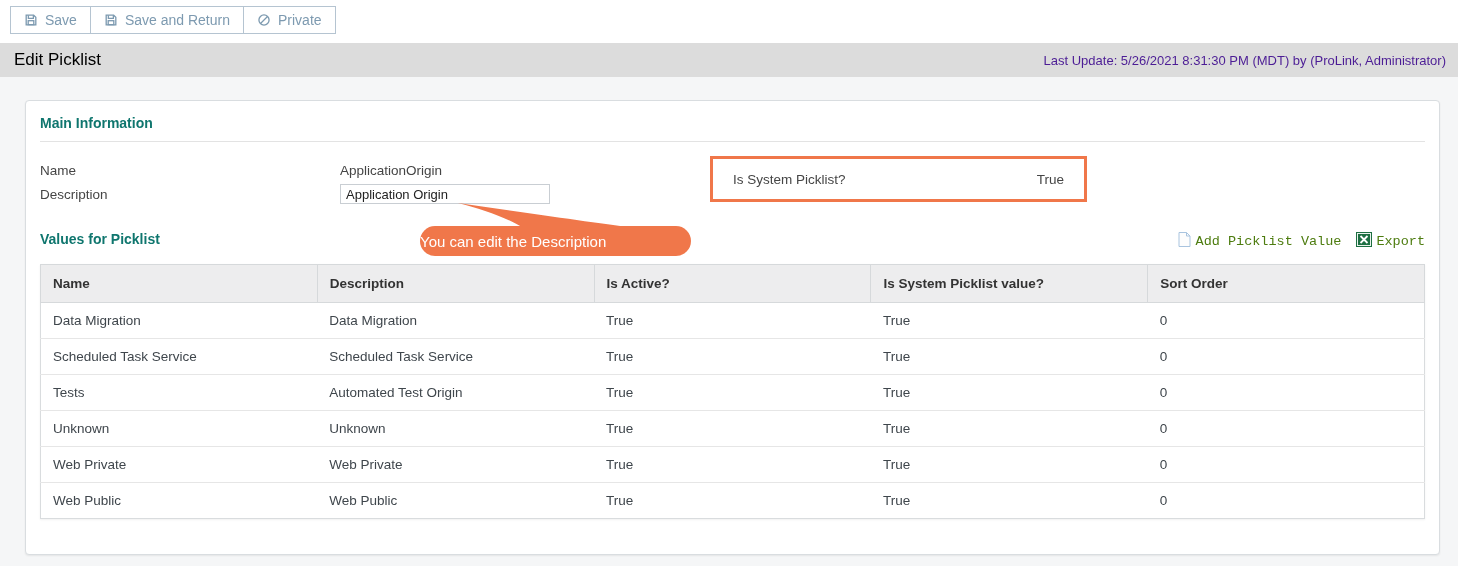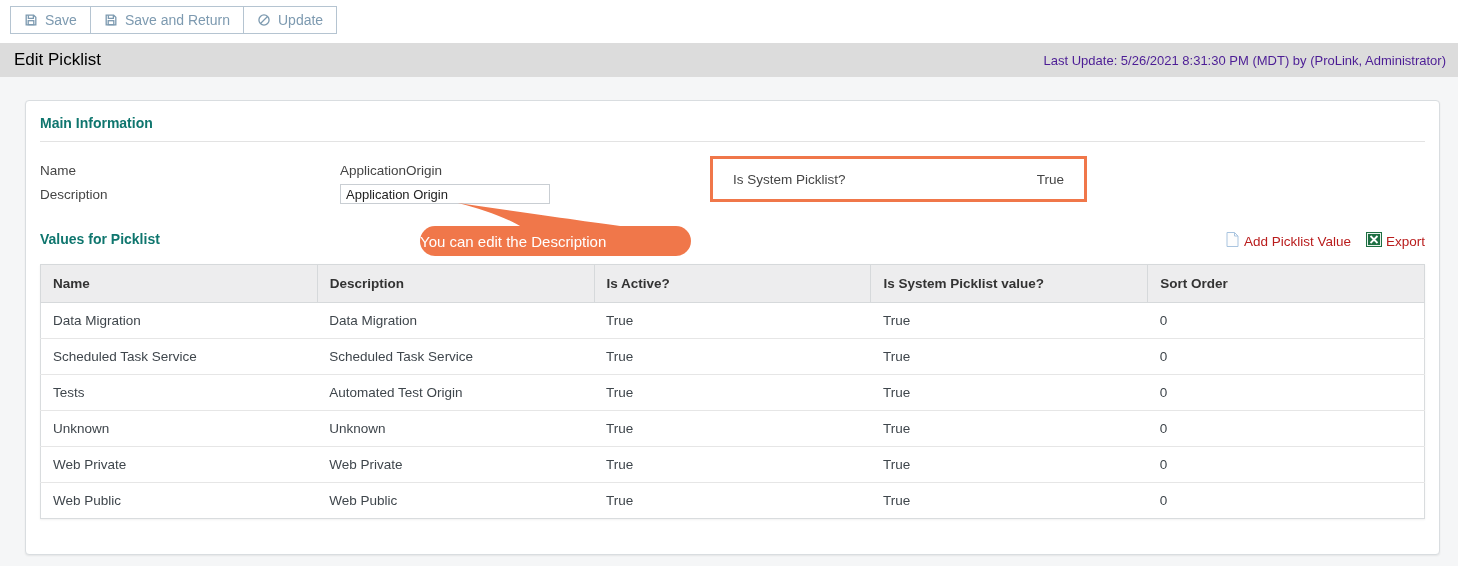--- a/index.html
+++ b/index.html
@@ -83,21 +83,21 @@
   .callout-tail { position: absolute; left: 404px; top: 95px; z-index: 4; }
 
   
   .values-row {
     margin-top: 24px; height: 22px;
     display: flex; align-items: center; justify-content: space-between;
   }
   .values-actions { display: flex; align-items: center; gap: 15px; }
   .action-link {
     display: flex; align-items: center; gap: 4px;
-    font-size: 13.5px; color: #b91c1c; cursor: pointer;
+    font-size: 13.5px; color: #4d7c0f; cursor: pointer; font-family: Liberation Mono, monospace;
   }
 
   
   .table-wrap { margin-top: 12px; box-shadow: 0 1px 2px rgba(0,0,0,0.06); }
   table.grid { width: 100%; border-collapse: collapse; border: 1px solid #d9dcde; }
   table.grid th {
     background: #ededee;
     border: 1px solid #d6d9db;
     font-size: 13.5px; font-weight: bold; color: #333;
     text-align: left; padding: 11px 12px;
@@ -135,21 +135,21 @@
       </span>
       <span>Save and Return</span>
     </button>
     <button class="btn">
       <span>
         <svg width="14" height="14" viewBox="0 0 16 16" fill="none" stroke="currentColor" stroke-width="1.5">
           <circle cx="8" cy="8" r="5.8"></circle>
           <line x1="4" y1="12" x2="12" y2="4"></line>
         </svg>
       </span>
-      <span>Update</span>
+      <span>Private</span>
     </button>
   </div>
 </div>
 
 <div class="title-bar">
   <div class="page-title">Edit Picklist</div>
   <div class="last-update">Last Update: 5/26/2021 8:31:30 PM (MDT) by (ProLink, Administrator)</div>
 </div>
 
 <div class="content">

